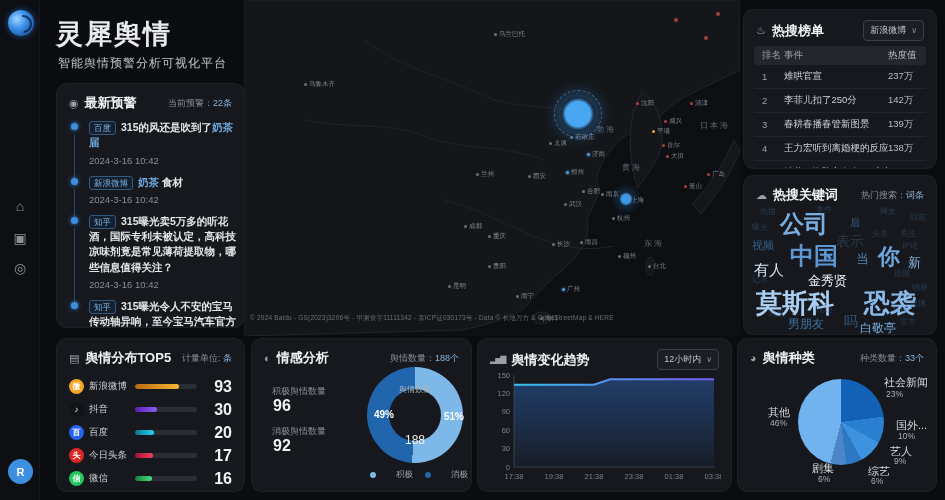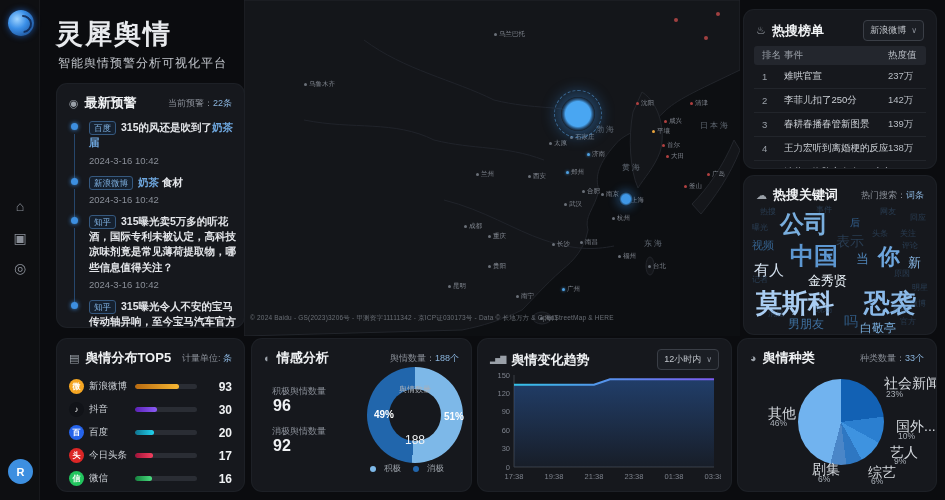--- a/index.html
+++ b/index.html
@@ -64,36 +64,36 @@
   #cloud { position:absolute; left:8px; top:30px; width:176px; height:122px; }
   .cw { position:absolute; white-space:nowrap; line-height:1; }
   
   #top5-list { position:absolute; left:12px; right:12px; top:36px; }
   .trow { display:flex; align-items:center; height:23px; }
   .ticon { width:15px; height:15px; border-radius:50%; font-size:8px; color:#fff; display:flex;
     align-items:center; justify-content:center; margin-right:5px; flex:none; font-weight:bold;}
   .tlabel { width:46px; font-size:9.5px; color:#ced2d8; white-space:nowrap; overflow:hidden;}
   .ttrack { width:62px; height:5px; border-radius:3px; background:#2a2d34; overflow:hidden; margin-right:6px;}
   .tfill { height:100%; border-radius:3px; }
-  .tval { margin-left:auto; font-size:12px; font-weight:bold; color:#f0f2f4;}
+  .tval { margin-left:auto; font-size:16px; font-weight:bold; color:#f0f2f4;}
   
   .stat-lb { position:absolute; font-size:9px; color:#8a8f98; }
   .stat-v { position:absolute; font-size:16px; font-weight:bold; color:#f0f2f4; }
   #donut { position:absolute; left:115px; top:28px; width:96px; height:96px; border-radius:50%; }
   #donut-hole { position:absolute; left:137px; top:50px; width:52px; height:52px; border-radius:50%;
     background:#16181d; display:flex; flex-direction:column; align-items:center; justify-content:center;gap:36px;}
   #donut-hole .l1 { font-size:8px; color:#aab0b8;}
   #donut-hole .l2 { font-size:12px; color:#f0f2f4; margin-top:2px;}
   .pct-lb { position:absolute; font-size:10px; font-weight:bold; color:#fff; }
   #sent-legend { position:absolute; left:118px; top:124px; display:flex; gap:12px; font-size:8.5px; color:#9aa0a8;}
-  .lg-item { display:flex; align-items:center; gap:8px; }
+  .lg-item { display:flex; align-items:center; gap:20px;margin-top:6px; }
   .lg-dot { width:6px; height:6px; border-radius:50%; }
   
   #cat-pie { position:absolute; left:60px; top:40px; width:86px; height:86px; border-radius:50%; }
-  .cat-lb { position:absolute; font-size:14px; color:#d5d9de; white-space:nowrap;}
+  .cat-lb { position:absolute; font-size:11px; color:#d5d9de; white-space:nowrap;}
   .cat-pc { position:absolute; font-size:8.5px; color:#aab0b8; }
 </style>
 </head>
 <body>
 
 <div id="sidebar">
   <div id="logo"></div>
   <div class="nav-ic" style="top:198px">⌂</div>
   <div class="nav-ic" style="top:230px">▣</div>
   <div class="nav-ic" style="top:260px">◎</div>

